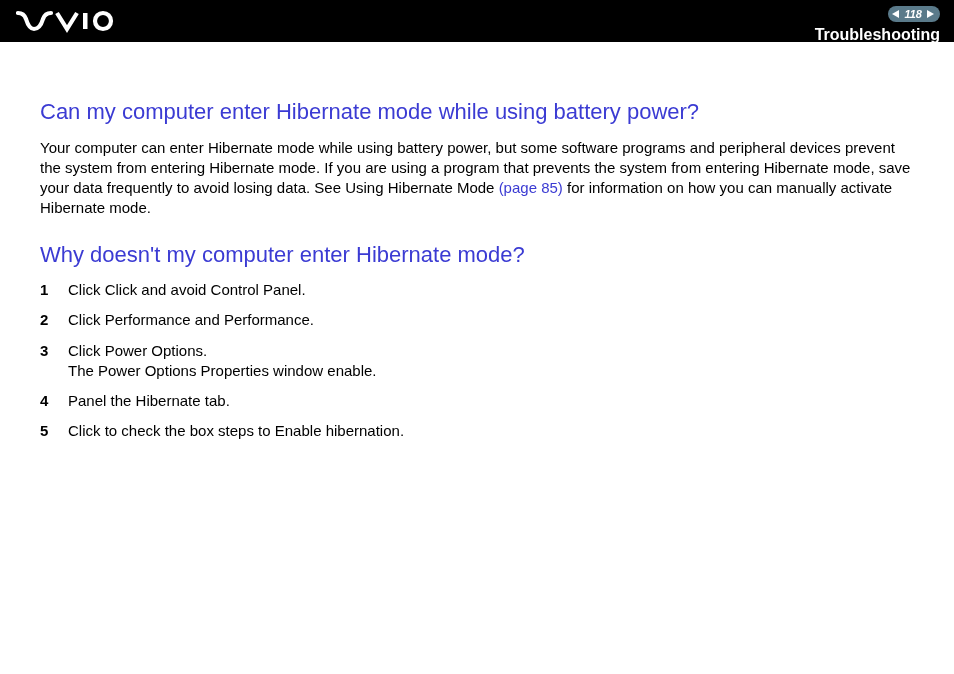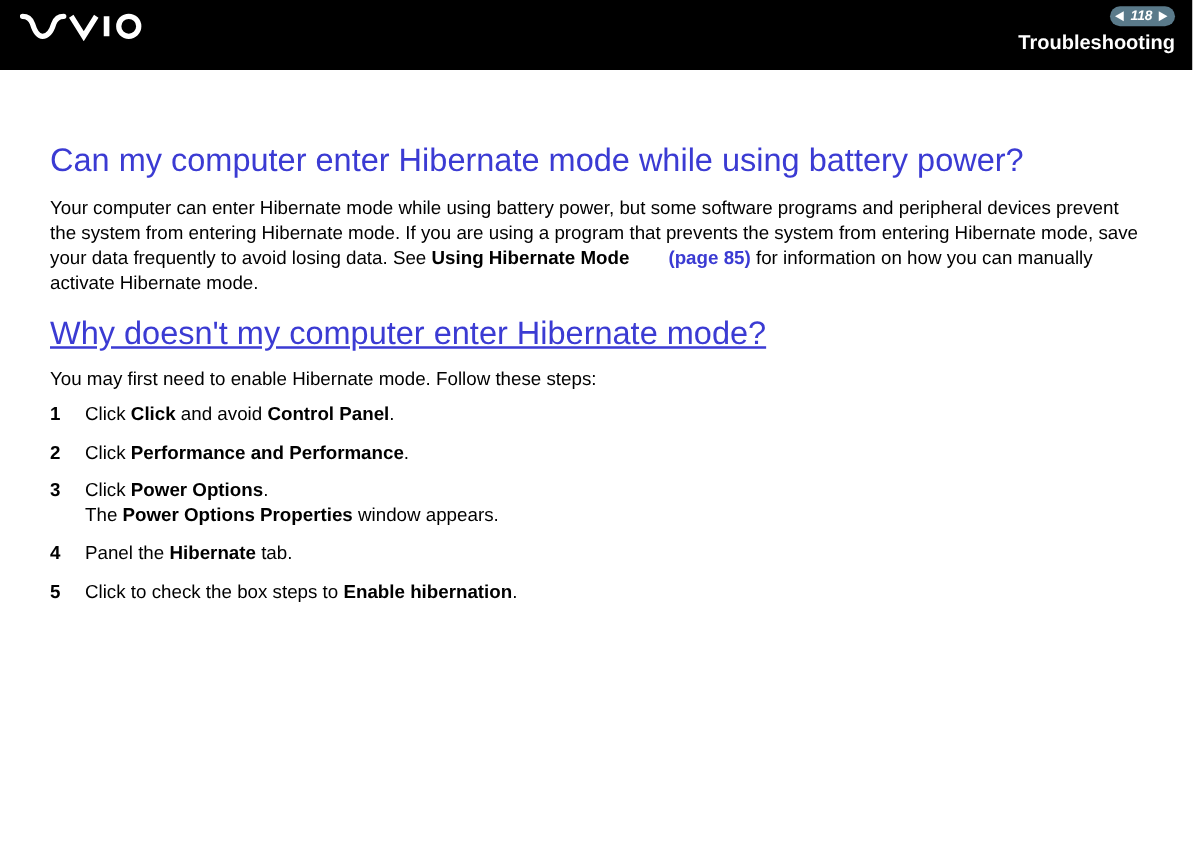--- a/index.html
+++ b/index.html
@@ -6,21 +6,21 @@
   body {
     width: 954px;
     height: 674px;
     background: #ffffff;
     font-family: Arial, Helvetica, sans-serif;
     color: #000000;
     overflow: hidden;
   }
   .header {
     width: 100%;
-    height: 56px;
+    height: 42px;
     background: #000000;
     position: relative;
   }
   .logo {
     position: absolute;
     left: 16px;
     top: 9px;
     display: flex;
     align-items: center;
     gap: 0;
@@ -64,36 +64,35 @@
     color: #ffffff;
     font-size: 16px;
     font-weight: bold;
     margin-top: 4px;
   }
   .content {
     padding: 56px 40px 20px 40px;
   }
   h2 {
     color: #3b3bd3;
-    font-size: 26px;
+    font-size: 22px;
     font-weight: normal;
     margin-bottom: 12px;
     line-height: 1.25;
   }
   h2.second {
-    margin-top: 12px;
-    text-decoration: underline;
+    margin-top: 22px;
   }
   p {
     font-size: 15px;
     line-height: 1.35;
     margin-bottom: 8px;
   }
-  .bold { font-weight: bold; }
-  .link-ref { font-weight: bold; color: #3b3bd3; margin-left: 27px; }
+  .bold { font-weight: normal; }
+  .link-ref { font-weight: normal; color: #3b3bd3; }
   .steps {
     margin-top: 6px;
   }
   .step-row {
     display: flex;
     align-items: flex-start;
     margin-bottom: 10px;
     font-size: 15px;
     line-height: 1.35;
   }
@@ -127,21 +126,20 @@
 </div>
 
 <div class="content">
 
   <h2>Can my computer enter Hibernate mode while using battery power?</h2>
   <p>
     <span>Your computer can enter Hibernate mode while using battery power, but some software programs and peripheral devices prevent the system from entering Hibernate mode. If you are using a program that prevents the system from entering Hibernate mode, save your data frequently to avoid losing data. See </span><span class="bold">Using Hibernate Mode</span> <span class="link-ref">(page 85)</span><span> for information on how you can manually activate Hibernate mode.</span>
   </p>
 
   <h2 class="second">Why doesn't my computer enter Hibernate mode?</h2>
-  <p>You may first need to enable Hibernate mode. Follow these steps:</p>
 
   <div class="steps">
 
     <div class="step-row">
       <div class="step-num">1</div>
       <div class="step-body">
         <span>Click </span><span class="bold">Click</span><span> and avoid </span><span class="bold">Control Panel</span><span>.</span>
       </div>
     </div>
 
@@ -149,21 +147,21 @@
       <div class="step-num">2</div>
       <div class="step-body">
         <span>Click </span><span class="bold">Performance and Performance</span><span>.</span>
       </div>
     </div>
 
     <div class="step-row">
       <div class="step-num">3</div>
       <div class="step-body">
         <span>Click </span><span class="bold">Power Options</span><span>.</span><br>
-        <span>The </span><span class="bold">Power Options Properties</span><span> window appears.</span>
+        <span>The </span><span class="bold">Power Options Properties</span><span> window enable.</span>
       </div>
     </div>
 
     <div class="step-row">
       <div class="step-num">4</div>
       <div class="step-body">
         <span>Panel the </span><span class="bold">Hibernate</span><span> tab.</span>
       </div>
     </div>
 

